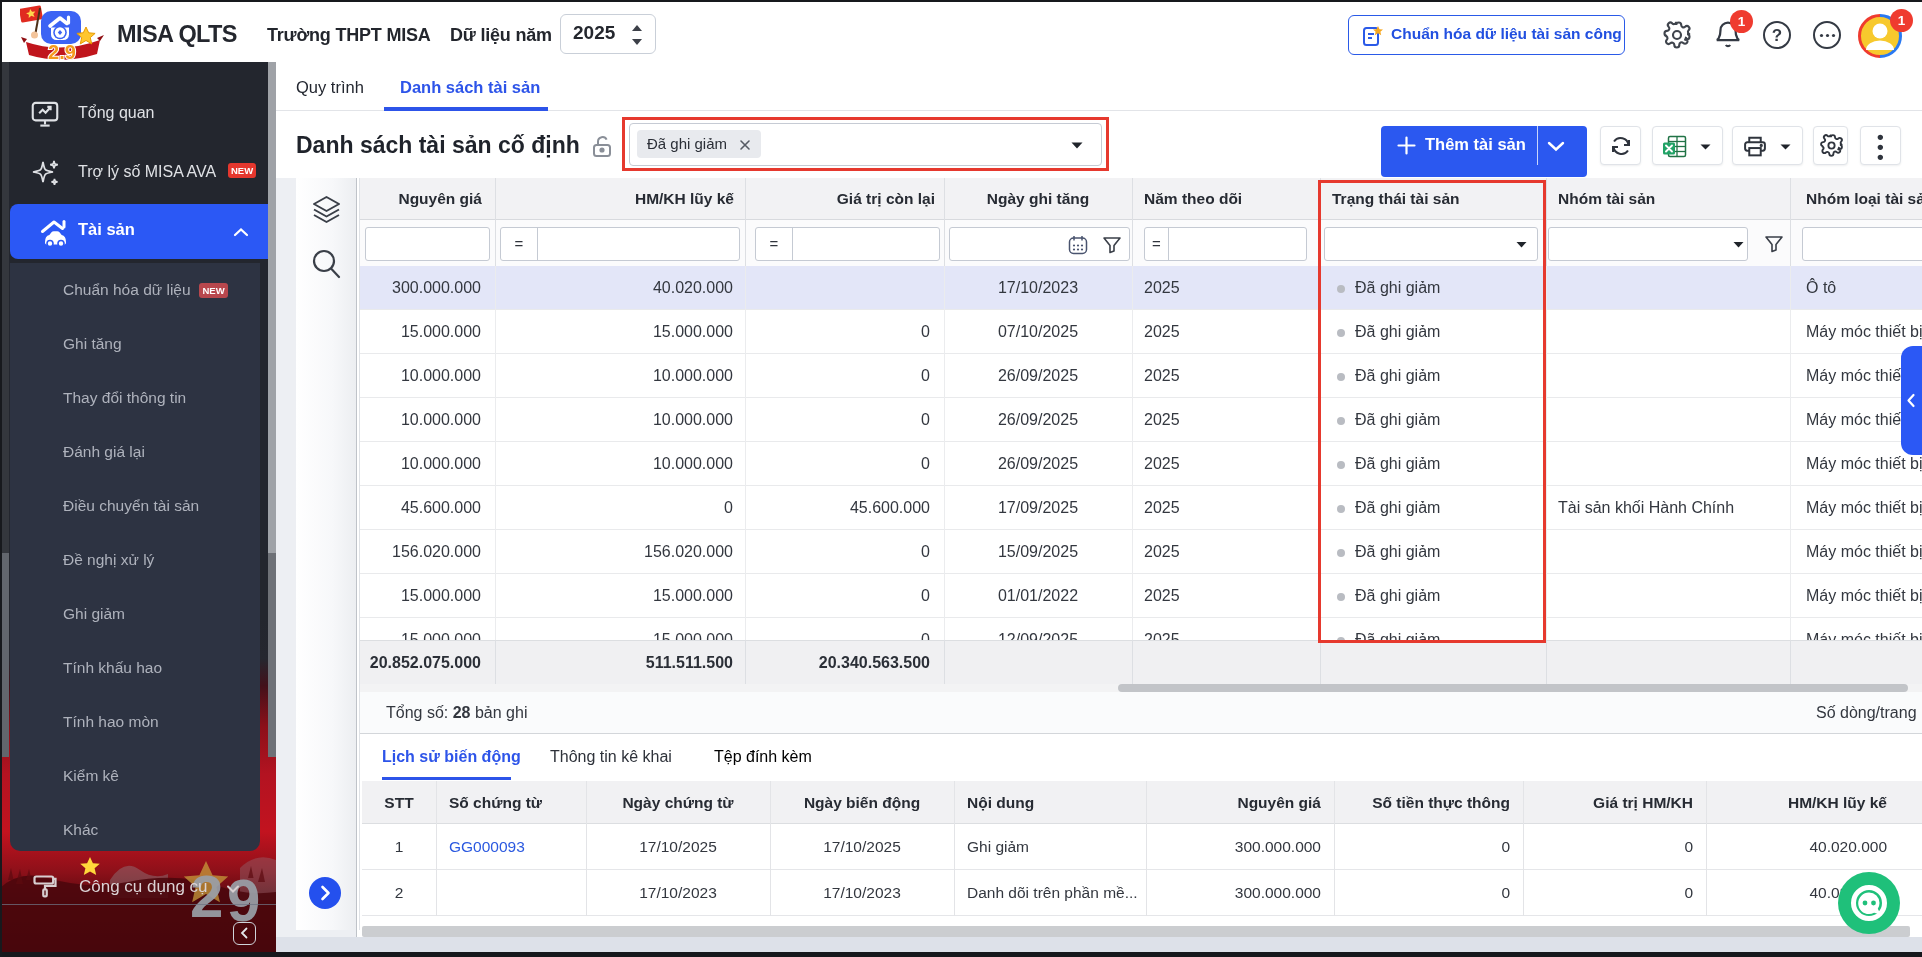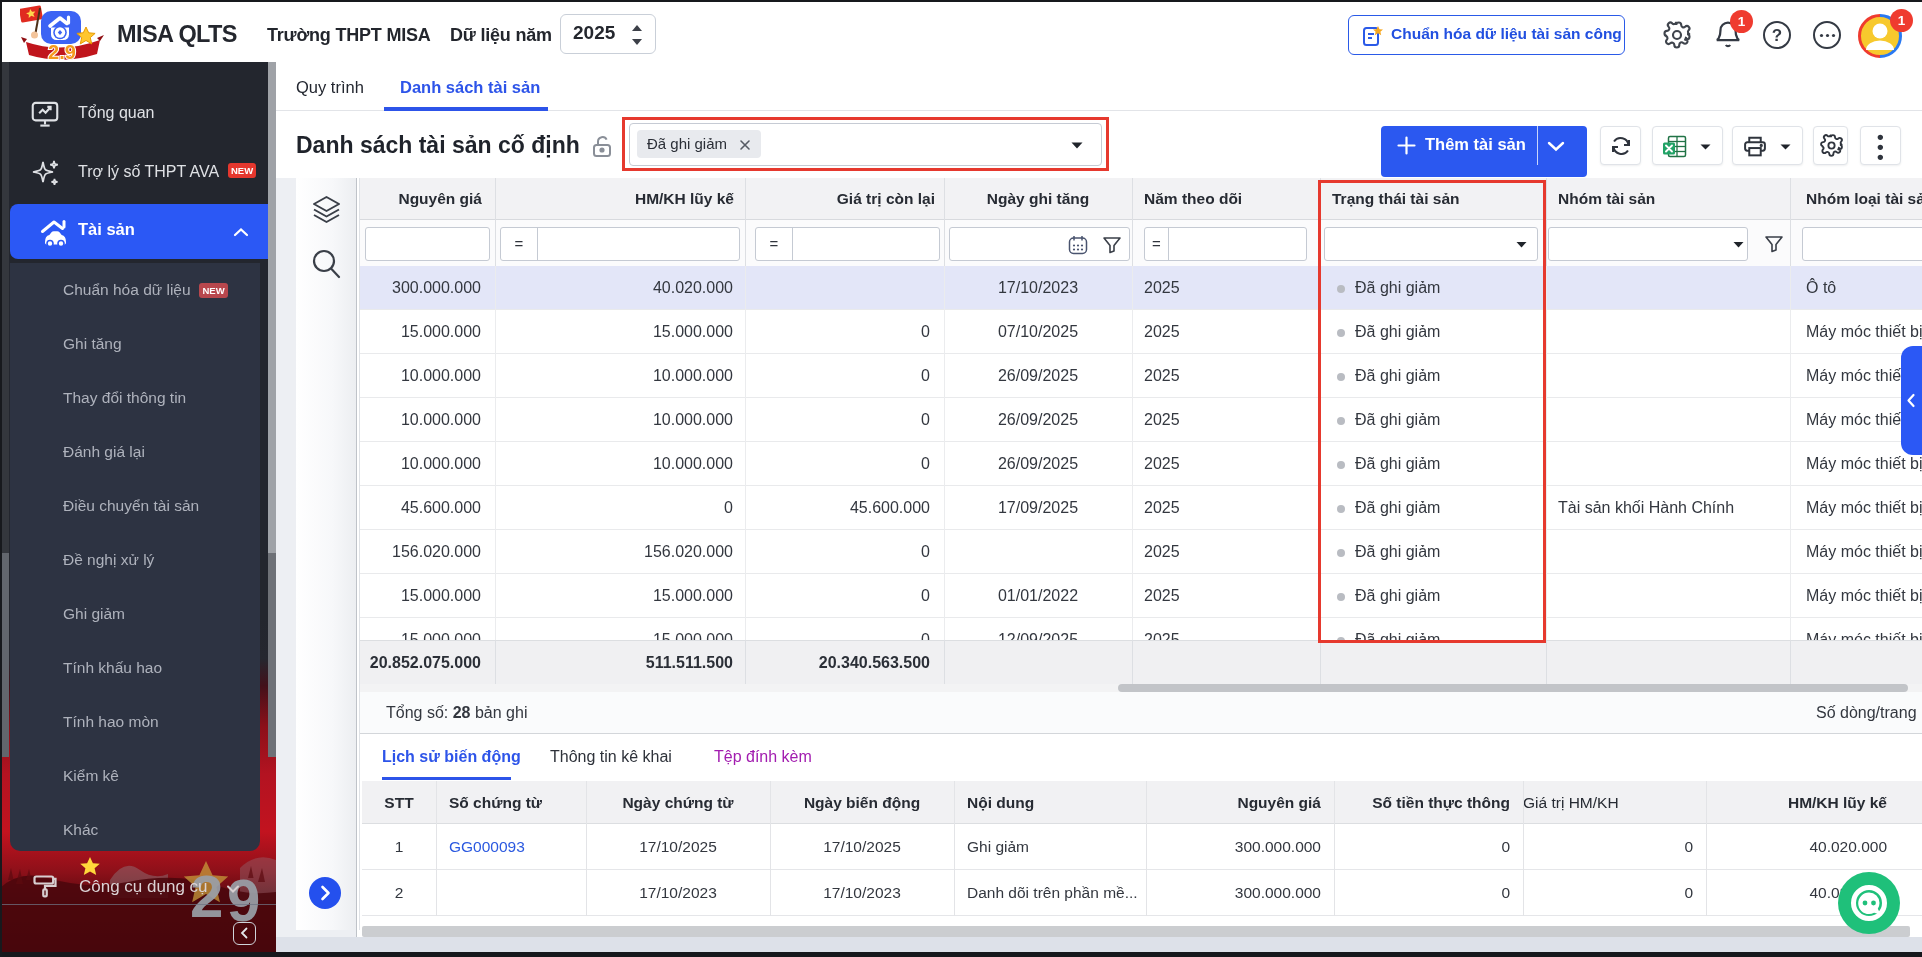--- a/index.html
+++ b/index.html
@@ -114,21 +114,21 @@
       <path d="M14 5 h2.8 v2.8"></path>
 <line x1="12" y1="16.5" x2="12" y2="20"></line>
       <line x1="8" y1="21" x2="16" y2="21"></line>
 </svg>
 <div class="abs" style="left:78px;top:42px;font-size:16px;color:#dfe1e5">Tổng quan</div>
 <svg class="abs" style="left:30px;top:96px" width="30" height="30" viewBox="0 0 30 30" fill="none" stroke="#dfe1e5" stroke-width="1.7">
 <path d="M13 4 q1.2 6.5 2.4 7.7 q1.2 1.2 7.6 2.3 q-6.4 1.1 -7.6 2.3 q-1.2 1.2 -2.4 7.7 q-1.2 -6.5 -2.4 -7.7 q-1.2 -1.2 -7.6 -2.3 q6.4 -1.1 7.6 -2.3 q1.2 -1.2 2.4 -7.7 z"></path>
 <path d="M24 3 q.5 2.4 .9 2.8 q.4 .4 2.9 .9 q-2.5 .5 -2.9 .9 q-.4 .4 -.9 2.8 q-.5 -2.4 -.9 -2.8 q-.4 -.4 -2.9 -.9 q2.5 -.5 2.9 -.9 q.4 -.4 .9 -2.8 z"></path>
 <path d="M24.5 21 q.4 1.9 .7 2.2 q.3 .3 2.3 .7 q-2 .4 -2.3 .7 q-.3 .3 -.7 2.2 q-.4 -1.9 -.7 -2.2 q-.3 -.3 -2.3 -.7 q2 -.4 2.3 -.7 q.3 -.3 .7 -2.2 z"></path>
 </svg>
-<div class="abs" style="left:78px;top:101px;font-size:16px;color:#dfe1e5">Trợ lý số THPT AVA</div>
+<div class="abs" style="left:78px;top:101px;font-size:16px;color:#dfe1e5">Trợ lý số MISA AVA</div>
 <div class="abs" style="left:228px;top:101px;background:#e5372e;color:#fff;font-size:9.5px;font-weight:bold;border-radius:3px;padding:2px 3px">NEW</div>
 <div class="abs" style="left:10px;top:142px;width:296px;height:55px;background:#2b58f5;border-radius:8px">
 <svg class="abs" style="left:28px;top:12px" width="34" height="32" viewBox="0 0 34 32">
 <path d="M4.5 15.5 L16 6 L24.5 12.5" fill="none" stroke="#fff" stroke-width="3" stroke-linecap="round" stroke-linejoin="round"></path>
 <line x1="26" y1="5.5" x2="26" y2="11" stroke="#fff" stroke-width="3" stroke-linecap="round"></line>
 <path d="M7 26 q0 -6 4.3 -7 l2.2 -2.8 q.8 -1 2.4 -1 h3.2 q1.6 0 2.4 1 l2.2 2.8 q4.3 1 4.3 7 v.8 q0 1.6 -1.6 1.6 h-17.8 q-1.6 0 -1.6 -1.6 z" fill="#fff"></path>
 <circle cx="12" cy="27.5" r="3" fill="#fff" stroke="#2b58f5" stroke-width="1.6"></circle>
 <circle cx="23" cy="27.5" r="3" fill="#fff" stroke="#2b58f5" stroke-width="1.6"></circle>
 </svg>
 <span class="abs" style="left:68px;top:16px;font-size:16.5px;font-weight:bold;color:#fff">Tài sản</span>
@@ -420,20 +420,21 @@
 <div class="abs" style="left:584px;top:0;width:1px;height:44px;background:#ebecee"></div>
 <div class="abs" style="left:772px;top:0;width:1px;height:44px;background:#ebecee"></div>
 <div class="abs" style="left:960px;top:0;width:1px;height:44px;background:#ebecee"></div>
 <div class="abs" style="left:1186px;top:0;width:1px;height:44px;background:#ebecee"></div>
 <div class="abs" style="left:1430px;top:0;width:1px;height:44px;background:#ebecee"></div>
 </div>
 <div class="abs" style="left:0;top:264px;width:1562px;height:44px;background:#fff;border-bottom:1px solid #e9eaec">
 <div class="abs" style="left:0px;width:121px;text-align:right;top:0;height:44px;line-height:44px;font-size:16px;color:#33373f;white-space:nowrap">156.020.000</div>
 <div class="abs" style="left:135px;width:238px;text-align:right;top:0;height:44px;line-height:44px;font-size:16px;color:#33373f;white-space:nowrap">156.020.000</div>
 <div class="abs" style="left:385px;width:185px;text-align:right;top:0;height:44px;line-height:44px;font-size:16px;color:#33373f;white-space:nowrap">0</div>
+<div class="abs" style="left:584px;width:188px;text-align:center;top:0;height:44px;line-height:44px;font-size:16px;color:#33373f;white-space:nowrap">15/09/2025</div>
 <div class="abs" style="left:784px;top:0;height:44px;line-height:44px;font-size:16px;color:#33373f;white-space:nowrap">2025</div>
 <div class="abs" style="left:977px;top:19px;width:8px;height:8px;border-radius:50%;background:#b9bcc2"></div>
 <div class="abs" style="left:995px;top:0;height:44px;line-height:44px;font-size:16px;color:#33373f">Đã ghi giảm</div>
 
 <div class="abs" style="left:1446px;top:0;height:44px;line-height:44px;font-size:16px;color:#33373f;white-space:nowrap">Máy móc thiết bị</div>
 <div class="abs" style="left:135px;top:0;width:1px;height:44px;background:#ebecee"></div>
 <div class="abs" style="left:385px;top:0;width:1px;height:44px;background:#ebecee"></div>
 <div class="abs" style="left:584px;top:0;width:1px;height:44px;background:#ebecee"></div>
 <div class="abs" style="left:772px;top:0;width:1px;height:44px;background:#ebecee"></div>
 <div class="abs" style="left:960px;top:0;width:1px;height:44px;background:#ebecee"></div>
@@ -483,30 +484,30 @@
 <div class="abs" style="left:385px;top:0;width:185px;text-align:right;height:44px;line-height:44px;font-size:16px;font-weight:bold;color:#2b2f37">20.340.563.500</div>
 </div>
 <div class="abs" style="left:360px;top:684px;width:1562px;height:8px;background:#f3f3f4;z-index:3"></div>
 <div class="abs" style="left:1118px;top:684px;width:790px;height:8px;background:#c2c4c8;border-radius:4px;z-index:4"></div>
 <div class="abs" style="left:360px;top:692px;width:1562px;height:42px;background:#fafbfc;z-index:3;border-bottom:1px solid #d3d6da"></div>
 <div class="abs" style="left:386px;top:692px;height:42px;line-height:42px;font-size:16px;color:#33373f;z-index:4">Tổng số: <b>28</b> bản ghi</div>
 <div class="abs" style="left:1816px;top:692px;height:42px;line-height:42px;font-size:16px;color:#33373f;white-space:nowrap;z-index:4">Số dòng/trang</div>
 <div class="abs" style="left:382px;top:748px;font-size:16px;font-weight:700;color:#2d54e9;z-index:4">Lịch sử biến động</div>
 <div class="abs" style="left:382px;top:777px;width:129px;height:3px;background:#2d54e9;z-index:4"></div>
 <div class="abs" style="left:550px;top:748px;font-size:16px;color:#2e323a;z-index:4">Thông tin kê khai</div>
-<div class="abs" style="left:714px;top:748px;font-size:16px;color:#a21caf;z-index:4">Tệp đính kèm</div>
+<div class="abs" style="left:714px;top:748px;font-size:16px;color:#000000;z-index:4">Tệp đính kèm</div>
 <div class="abs" style="left:362px;top:781px;width:1560px;height:43px;background:#f1f1f3;z-index:3;border-bottom:1px solid #dcdee1"></div>
 <div class="abs" style="left:362px;width:74px;text-align:center;top:781px;height:43px;line-height:43px;font-size:15.5px;font-weight:bold;color:#272b33;white-space:nowrap;z-index:4">STT</div>
 <div class="abs" style="left:449px;top:781px;height:55px;line-height:43px;font-size:15.5px;font-weight:bold;color:#272b33;white-space:nowrap;z-index:4">Số chứng từ</div>
 <div class="abs" style="left:586px;width:184px;text-align:center;top:781px;height:43px;line-height:43px;font-size:15.5px;font-weight:bold;color:#272b33;white-space:nowrap;z-index:4">Ngày chứng từ</div>
 <div class="abs" style="left:770px;width:184px;text-align:center;top:781px;height:43px;line-height:43px;font-size:15.5px;font-weight:bold;color:#272b33;white-space:nowrap;z-index:4">Ngày biến động</div>
 <div class="abs" style="left:967px;top:781px;height:43px;line-height:43px;font-size:15.5px;font-weight:bold;color:#272b33;white-space:nowrap;z-index:4">Nội dung</div>
 <div class="abs" style="left:1146px;width:175px;text-align:right;top:781px;height:43px;line-height:43px;font-size:15.5px;font-weight:bold;color:#272b33;white-space:nowrap;z-index:4">Nguyên giá</div>
 <div class="abs" style="left:1334px;width:176px;text-align:right;top:781px;height:43px;line-height:43px;font-size:15.5px;font-weight:bold;color:#272b33;white-space:nowrap;z-index:4">Số tiền thực thông</div>
-<div class="abs" style="left:1523px;width:170px;top:781px;height:26px;line-height:43px;font-size:15.5px;font-weight:normal;color:#272b33;white-space:nowrap;z-index:4">Giá trị HM/KH</div>
+<div class="abs" style="left:1523px;width:170px;text-align:right;top:781px;height:26px;line-height:43px;font-size:15.5px;font-weight:bold;color:#272b33;white-space:nowrap;z-index:4">Giá trị HM/KH</div>
 <div class="abs" style="left:1706px;width:181px;text-align:right;top:781px;height:43px;line-height:43px;font-size:15.5px;font-weight:bold;color:#272b33;white-space:nowrap;z-index:4">HM/KH lũy kế</div>
 <div class="abs" style="left:362px;top:824px;width:1560px;height:46px;background:#fff;border-bottom:1px solid #e5e6e9;z-index:3"></div>
 <div class="abs" style="left:362px;top:870px;width:1560px;height:46px;background:#fff;border-bottom:1px solid #e5e6e9;z-index:3"></div>
 <div class="abs" style="left:362px;width:74px;text-align:center;top:824px;height:46px;line-height:46px;font-size:15.5px;font-weight:normal;color:#33373f;white-space:nowrap;z-index:4">1</div>
 <div class="abs" style="left:449px;top:824px;height:46px;line-height:46px;font-size:15.5px;font-weight:normal;color:#2b59e0;white-space:nowrap;z-index:4">GG000093</div>
 <div class="abs" style="left:586px;width:184px;text-align:center;top:824px;height:46px;line-height:46px;font-size:15.5px;font-weight:normal;color:#33373f;white-space:nowrap;z-index:4">17/10/2025</div>
 <div class="abs" style="left:770px;width:184px;text-align:center;top:824px;height:46px;line-height:46px;font-size:15.5px;font-weight:normal;color:#33373f;white-space:nowrap;z-index:4">17/10/2025</div>
 <div class="abs" style="left:967px;top:824px;height:46px;line-height:46px;font-size:15.5px;font-weight:normal;color:#33373f;white-space:nowrap;z-index:4">Ghi giảm</div>
 <div class="abs" style="left:1146px;width:175px;text-align:right;top:824px;height:46px;line-height:46px;font-size:15.5px;font-weight:normal;color:#33373f;white-space:nowrap;z-index:4">300.000.000</div>
 <div class="abs" style="left:1334px;width:176px;text-align:right;top:824px;height:46px;line-height:46px;font-size:15.5px;font-weight:normal;color:#33373f;white-space:nowrap;z-index:4">0</div>

